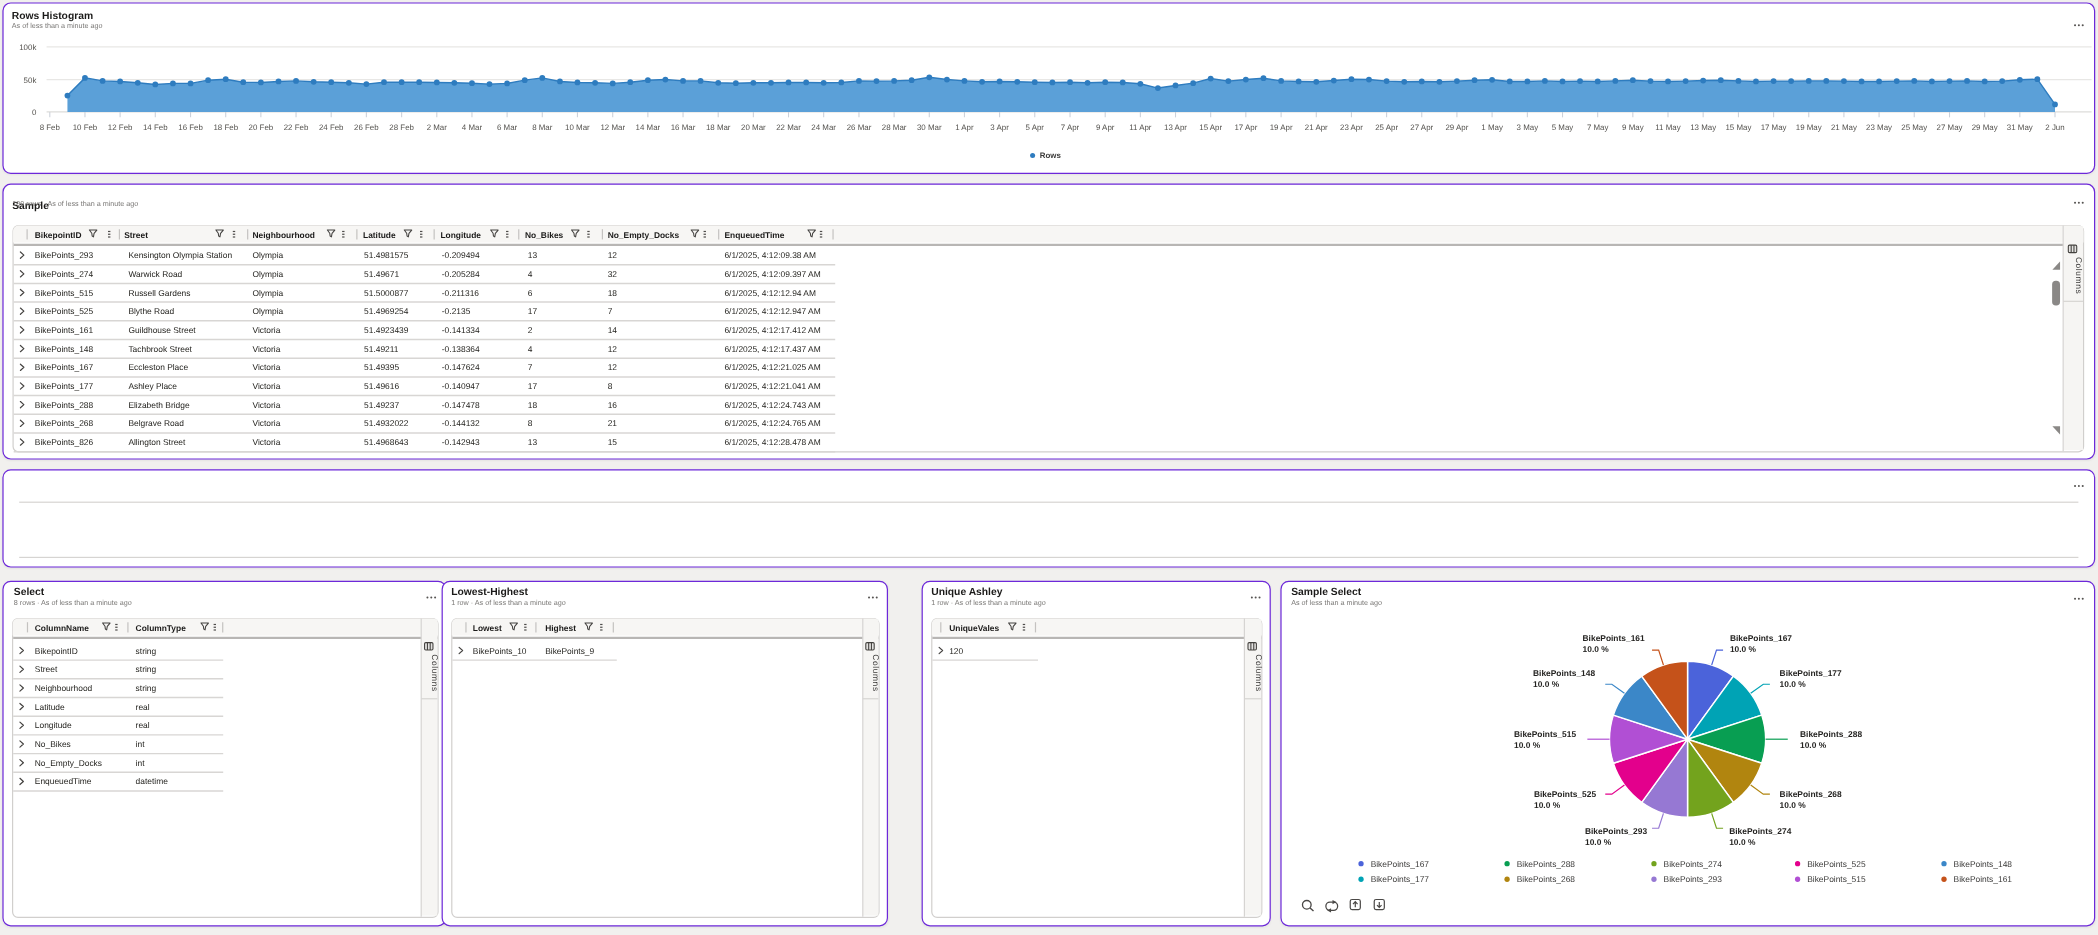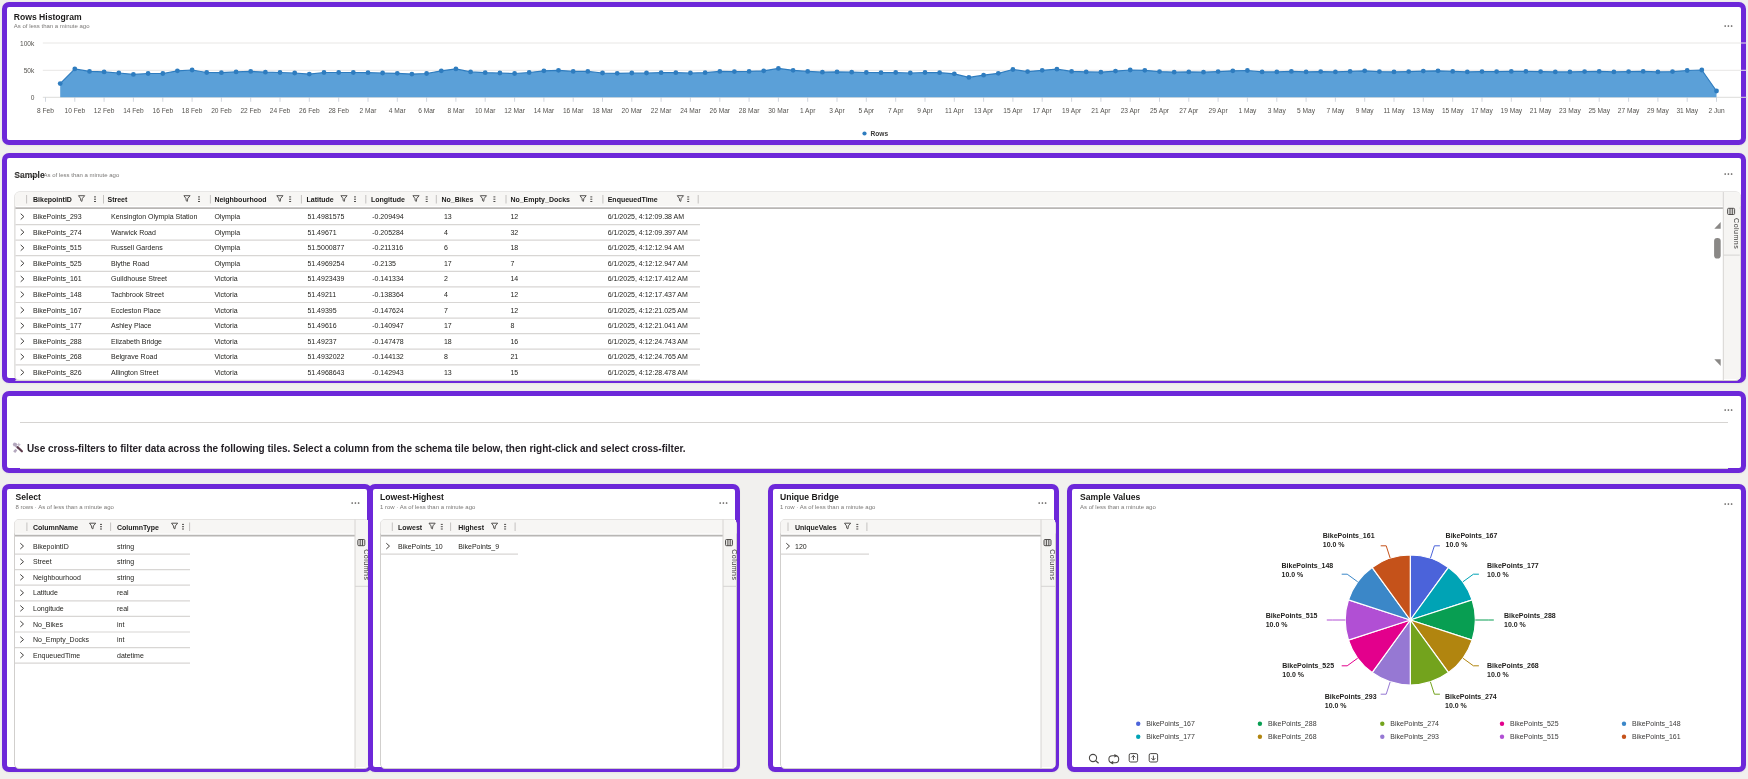--- a/index.html
+++ b/index.html
@@ -1,17 +1,17 @@
 <!DOCTYPE html>
 <html><head><meta charset="utf-8">
 <style>
 * { margin:0; padding:0; box-sizing:border-box; }
 html,body { width:1748px; height:779px; background:#f1f0ee; font-family:"Liberation Sans", sans-serif;
   -webkit-font-smoothing:antialiased; overflow:hidden; }
-.tile { position:absolute; background:#ffffff; border:5px solid #6d28d9; border-radius:7px;
+.tile { position:absolute; background:#ffffff; border:1px solid #6d28d9; border-radius:7px;
   box-shadow:0 0.8px 1.8px rgba(0,0,0,.05); }
 .abs { position:absolute; }
 svg.abs { overflow:visible; }
 svg text { font-family:"Liberation Sans", sans-serif; }
 .ttl { position:absolute; font-size:8.6px; font-weight:bold; color:#1b1a19; white-space:nowrap; }
 .sub { position:absolute; font-size:6px; color:#7a7876; white-space:nowrap; }
 .dots3 { position:absolute; font-size:7px; letter-spacing:1.5px; color:#444; }
 </style></head>
 <body>
 <div class="tile" style="left:2px;top:2px;width:1744px;height:143px">
@@ -449,27 +449,20 @@
     </svg>
   </div>
 <div class="tile" style="left:2px;top:391px;width:1744px;height:82px">
     <div class="dots3" style="right:8px;top:10px"><svg width="9" height="4" viewBox="0 0 9 4">
         <circle cx="1.2" cy="2" r="0.85" fill="#565452"></circle>
         <circle cx="4.4" cy="2" r="0.85" fill="#565452"></circle>
         <circle cx="7.6" cy="2" r="0.85" fill="#565452"></circle>
       </svg></div>
     <div class="abs" style="left:13px;right:13px;top:26px;border-top:1.3px solid #d6d4d2"></div>
     <div class="abs" style="left:13px;right:13px;top:71.5px;border-top:1.3px solid #d6d4d2"></div>
-    <div class="abs" style="left:5.4px;top:45.6px;font-size:10px;font-weight:bold;color:#262228;white-space:nowrap"><svg width="11.5" height="11.5" viewBox="0 0 11.5 11.5" style="vertical-align:-1.8px;margin-right:3px">
-        <path d="M2.0 0.6 L4.4 0.9 L5.3 2.8 L3.9 4.5 L1.6 4.2 L0.7 2.3 Z" fill="#b3a7bd"></path>
-        <path d="M6.8 0.5 l0.7 1.5 l1.5 0.7 l-1.5 0.7 l-0.7 1.5 l-0.7 -1.5 l-1.5 -0.7 l1.5 -0.7 Z" fill="#c4bacb"></path>
-        <path d="M3.6 3.8 L6.4 6.6" stroke="#b3a7bd" stroke-width="1.9"></path>
-        <path d="M1.1 9.2 L3.2 11.0 L5.2 8.4 L3.6 6.8 Z" fill="#b3a7bd"></path>
-        <path d="M5.7 5.2 L9.9 9.3" stroke="#5e3c4d" stroke-width="2.2" stroke-linecap="round"></path>
-      </svg>Use cross-filters to filter data across the following tiles. Select a column from the schema tile below, then right-click and select cross-filter.</div>
   </div>
 <div class="tile" style="left:2px;top:484px;width:370px;height:288px">
     <div class="ttl" style="left:8.5px;top:3px">Select</div>
     <div class="sub" style="left:8.5px;top:15px">8 rows · As of less than a minute ago</div>
     <div class="dots3" style="right:7px;top:9.5px"><svg width="9" height="4" viewBox="0 0 9 4">
         <circle cx="1.2" cy="2" r="0.85" fill="#565452"></circle>
         <circle cx="4.4" cy="2" r="0.85" fill="#565452"></circle>
         <circle cx="7.6" cy="2" r="0.85" fill="#565452"></circle>
       </svg></div>
     <svg class="abs" style="left:0;top:0" width="370" height="288" viewBox="0 0 370 288">
@@ -562,21 +555,21 @@
       <rect x="350.0" y="31.0" width="13.0" height="247.0" fill="#f6f5f3"></rect>
       <line x1="350.0" y1="30.5" x2="350.0" y2="279.0" stroke="#d6d4d2" stroke-width="1"></line>
       <rect x="352.5" y="50.5" width="7.0" height="6.2" rx="1.0" fill="#e3e2e0" stroke="#44423f" stroke-width="0.9"></rect>
       <line x1="354.9" y1="50.5" x2="354.9" y2="56.7" stroke="#44423f" stroke-width="0.9"></line>
       <line x1="357.2" y1="50.5" x2="357.2" y2="56.7" stroke="#44423f" stroke-width="0.9"></line>
       <text x="358.9" y="60.3" font-size="7" letter-spacing="0.5" fill="#3b3a39" transform="rotate(90 358.9 60.3)">Columns</text>
       <line x1="350.0" y1="97.3" x2="363.0" y2="97.3" stroke="#d6d4d2" stroke-width="1"></line>
     </svg>
   </div>
 <div class="tile" style="left:768px;top:484px;width:291px;height:288px">
-    <div class="ttl" style="left:7px;top:3px">Unique Bridge</div>
+    <div class="ttl" style="left:7px;top:3px">Unique Ashley</div>
     <div class="sub" style="left:7px;top:15px">1 row · As of less than a minute ago</div>
     <div class="dots3" style="right:7px;top:9.5px"><svg width="9" height="4" viewBox="0 0 9 4">
         <circle cx="1.2" cy="2" r="0.85" fill="#565452"></circle>
         <circle cx="4.4" cy="2" r="0.85" fill="#565452"></circle>
         <circle cx="7.6" cy="2" r="0.85" fill="#565452"></circle>
       </svg></div>
     <svg class="abs" style="left:0;top:0" width="291" height="288" viewBox="0 0 291 288">
       <rect x="7.5" y="30.5" width="275" height="249" rx="4.5" fill="#ffffff" stroke="#d1cfcd" stroke-width="1"></rect>
       <path d="M7.5 44.5 v-9.5 a4.5 4.5 0 0 1 4.5 -4.5 h266 a4.5 4.5 0 0 1 4.5 4.5 v9.5 z" fill="#f7f6f4"></path>
       <line x1="8" y1="46.6" x2="282" y2="46.6" stroke="#b8b6b4" stroke-width="1.9"></line>
@@ -593,21 +586,21 @@
       <rect x="268.0" y="31.0" width="14.0" height="247.0" fill="#f6f5f3"></rect>
       <line x1="268.0" y1="30.5" x2="268.0" y2="279.0" stroke="#d6d4d2" stroke-width="1"></line>
       <rect x="271.0" y="50.5" width="7.0" height="6.2" rx="1.0" fill="#e3e2e0" stroke="#44423f" stroke-width="0.9"></rect>
       <line x1="273.4" y1="50.5" x2="273.4" y2="56.7" stroke="#44423f" stroke-width="0.9"></line>
       <line x1="275.8" y1="50.5" x2="275.8" y2="56.7" stroke="#44423f" stroke-width="0.9"></line>
       <text x="277.4" y="60.3" font-size="7" letter-spacing="0.5" fill="#3b3a39" transform="rotate(90 277.4 60.3)">Columns</text>
       <line x1="268.0" y1="97.3" x2="282.0" y2="97.3" stroke="#d6d4d2" stroke-width="1"></line>
     </svg>
   </div>
 <div class="tile" style="left:1067px;top:484px;width:679px;height:288px">
-    <div class="ttl" style="left:8px;top:3px">Sample Values</div>
+    <div class="ttl" style="left:8px;top:3px">Sample Select</div>
     <div class="sub" style="left:8px;top:15px">As of less than a minute ago</div>
     <div class="dots3" style="right:8px;top:11px"><svg width="9" height="4" viewBox="0 0 9 4">
         <circle cx="1.2" cy="2" r="0.85" fill="#565452"></circle>
         <circle cx="4.4" cy="2" r="0.85" fill="#565452"></circle>
         <circle cx="7.6" cy="2" r="0.85" fill="#565452"></circle>
       </svg></div>
     <svg class="abs" style="left:0;top:0" width="679" height="288" viewBox="0 0 679 288">
       <path d="M338.3 131.0 L338.30 66.00 A65 65 0 0 1 376.51 78.41 Z" fill="#4b63da" stroke="#ffffff" stroke-width="1.2"></path>
       <path d="M358.4 69.2 L362.4 56.8 l5.5 0" fill="none" stroke="#4b63da" stroke-width="1"></path>
       <text x="373.6" y="49.0" font-size="7" font-weight="bold" fill="#242321" text-anchor="start">BikePoints_167</text>

